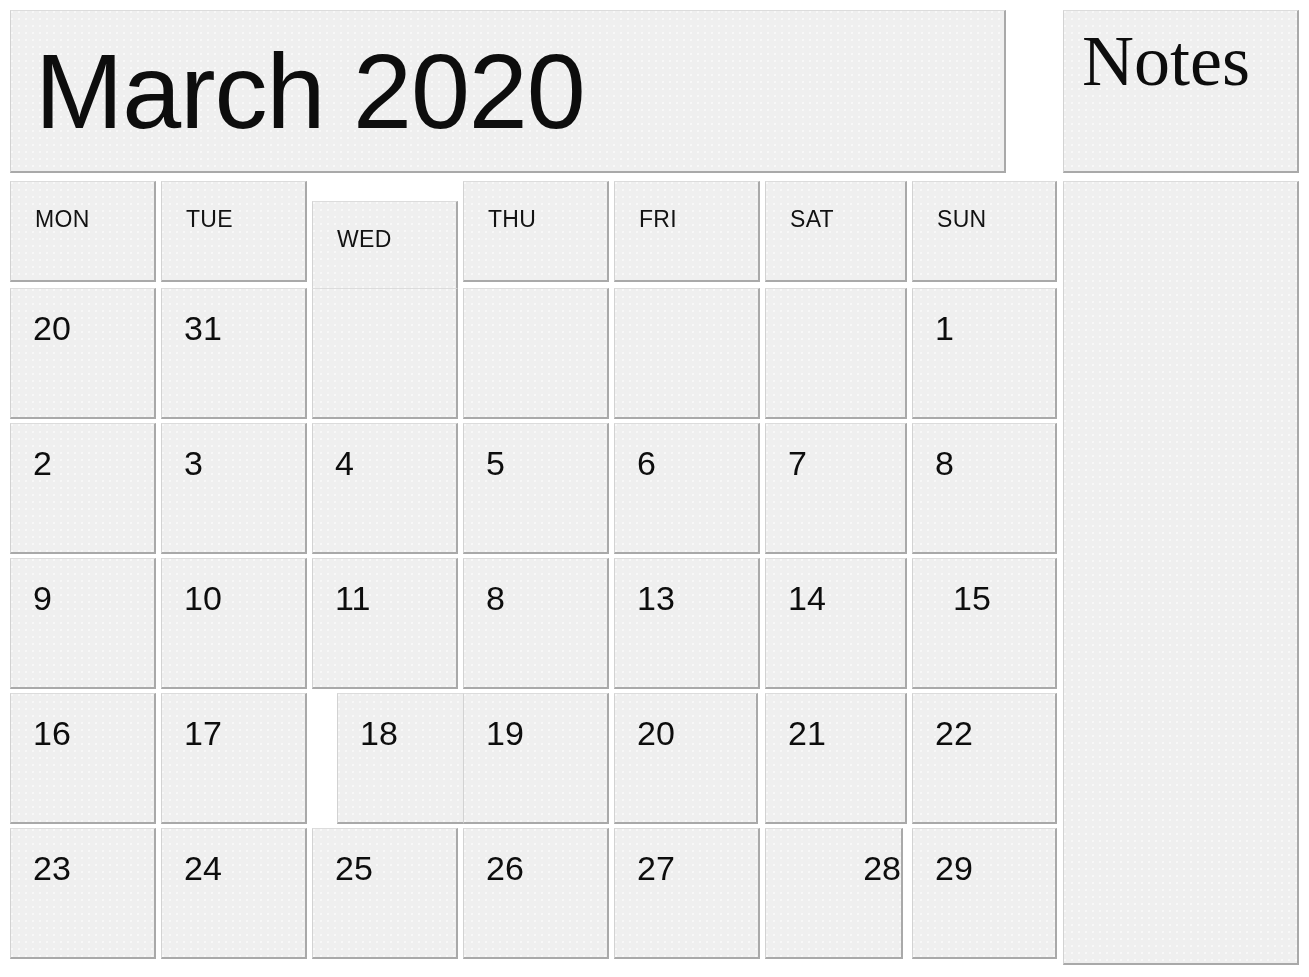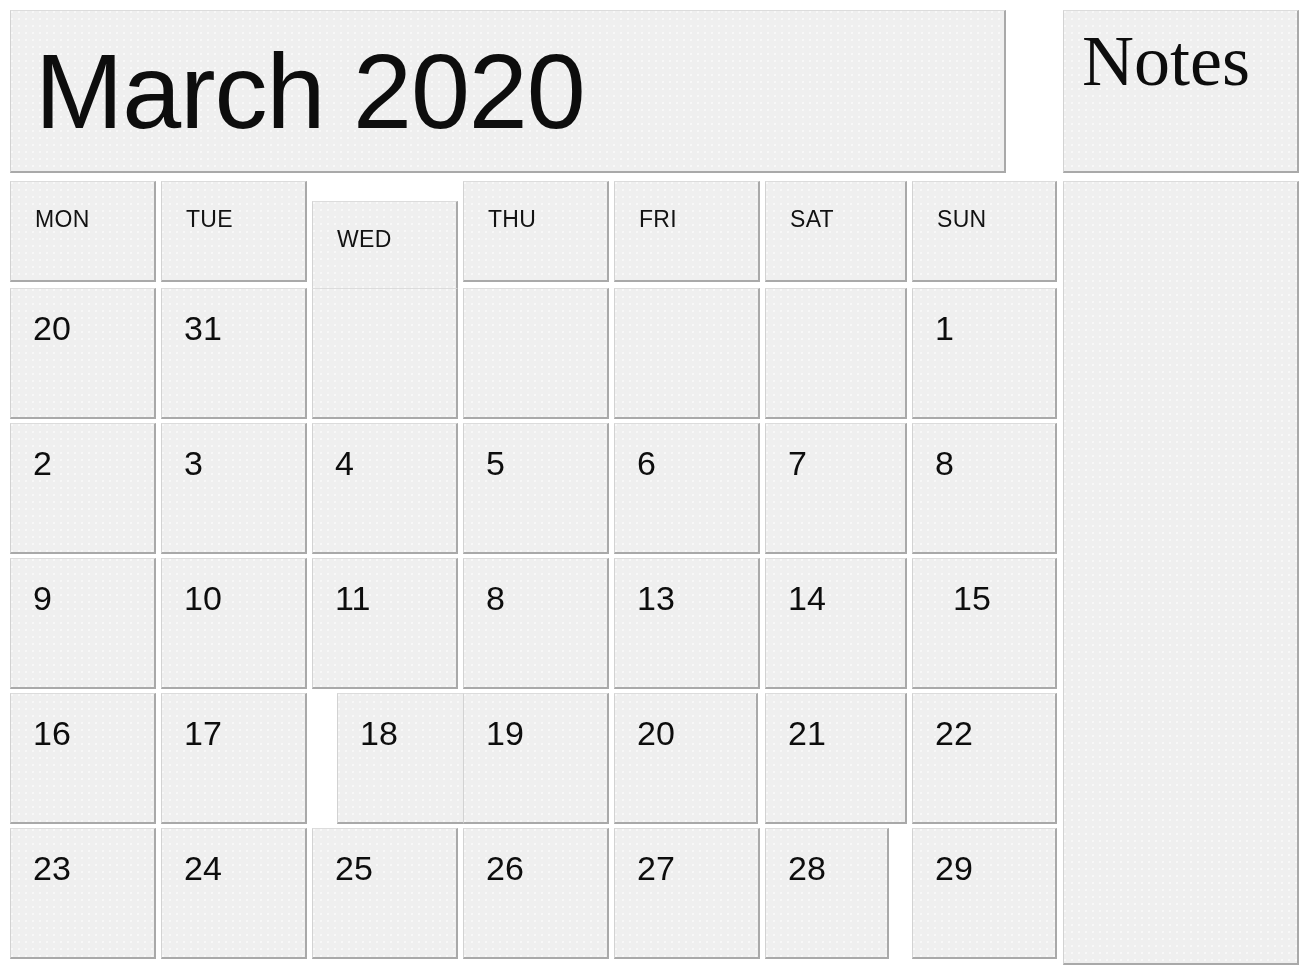--- a/index.html
+++ b/index.html
@@ -244,21 +244,21 @@
       </div>
       <div class="cell day-cell" style="left: 312px; width: 146px; top: 828px;">
         <div class="day-number">25</div>
       </div>
       <div class="cell day-cell" style="left: 463px; width: 146px; top: 828px;">
         <div class="day-number">26</div>
       </div>
       <div class="cell day-cell" style="left: 614px; width: 146px; top: 828px;">
         <div class="day-number">27</div>
       </div>
-      <div class="cell day-cell" style="left: 765px; width: 124px; top: 828px;">
+      <div class="cell day-cell" style="left: 765px; width: 138px; top: 828px; text-align: right;">
         <div class="day-number">28</div>
       </div>
       <div class="cell day-cell" style="left: 912px; width: 145px; top: 828px;">
         <div class="day-number">29</div>
       </div>
     </div>
 
 </div>
 
 </body></html>

